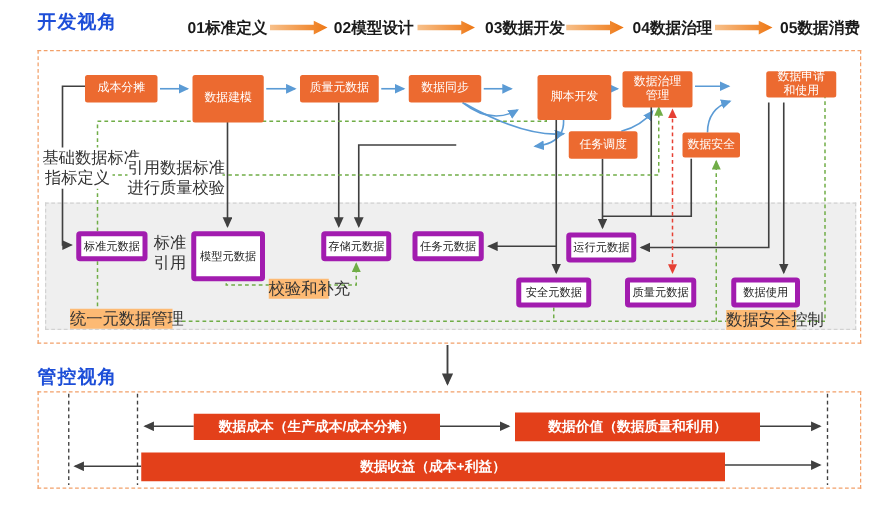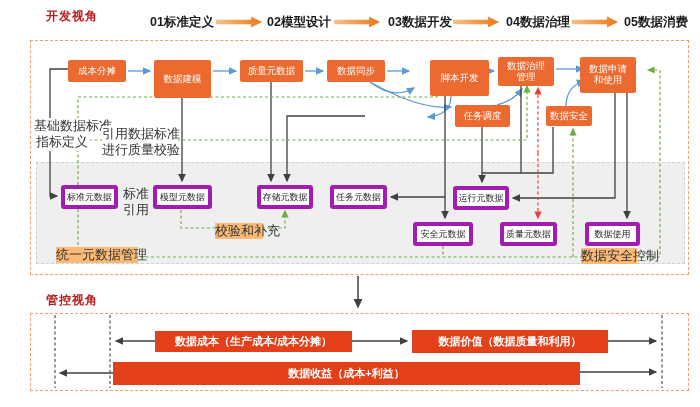--- a/index.html
+++ b/index.html
@@ -4,21 +4,21 @@
 <style>
   html,body{margin:0;padding:0;background:#ffffff;}
   #canvas{position:relative;width:700px;height:407px;background:#ffffff;overflow:hidden;
           font-family:"Liberation Sans","DejaVu Sans",sans-serif;}
   .abs{position:absolute;}
   
   .dev-box{left:30px;top:40px;width:657px;height:233px;border:1px dashed #f2a069;}
   .gov-box{left:30px;top:313px;width:657px;height:76px;border:1px dashed #f2a069;}
   .gray-band{left:36px;top:162px;width:647px;height:100px;background:#efefef;border:1px dashed #d2d2d2;}
   
-  .sec-title{color:#b91c1c;font-size:12px;font-weight:bold;letter-spacing:1px;margin-left:16px;}
+  .sec-title{color:#1d4ed8;font-size:15px;font-weight:bold;letter-spacing:1px;}
   
   .stage{top:13px;height:18px;line-height:18px;font-size:12.5px;font-weight:600;color:#1a1a1a;white-space:nowrap;}
   
   .pbox{background:#ec6a30;border-radius:2px;color:#ffffff;font-size:9.5px;
         display:flex;flex-direction:column;align-items:center;justify-content:center;
         line-height:1.15;text-align:center;white-space:nowrap;}
   
   .mbox{background:#ffffff;border:4px solid #a21caf;border-radius:3px;color:#222222;font-size:9px;
         display:flex;align-items:center;justify-content:center;text-align:center;white-space:nowrap;box-sizing:border-box;}
   
@@ -142,35 +142,35 @@
   <div class="abs pbox" style="left:327px;top:60px;width:58px;height:22px">
       <span>数据同步</span>
     </div>
   <div class="abs pbox" style="left:430px;top:60px;width:59px;height:36px">
       <span>脚本开发</span>
     </div>
   <div class="abs pbox" style="left:498px;top:57px;width:56px;height:29px">
       <span>数据治理</span>
       <span>管理</span>
     </div>
-  <div class="abs pbox" style="left:580px;top:57px;width:56px;height:36px">
+  <div class="abs pbox" style="left:613px;top:57px;width:56px;height:21px">
       <span>数据申请</span>
       <span>和使用</span>
     </div>
   <div class="abs pbox" style="left:455px;top:105px;width:55px;height:22px">
       <span>任务调度</span>
     </div>
   <div class="abs pbox" style="left:546px;top:106px;width:46px;height:20px">
       <span>数据安全</span>
     </div>
 
   <div class="abs mbox" style="left:61px;top:185px;width:57px;height:24px">
       <span>标准元数据</span>
     </div>
-  <div class="abs mbox" style="left:153px;top:185px;width:59px;height:24px">
+  <div class="abs mbox" style="left:153px;top:185px;width:59px;height:40px">
       <span>模型元数据</span>
     </div>
   <div class="abs mbox" style="left:257px;top:185px;width:56px;height:24px">
       <span>存储元数据</span>
     </div>
   <div class="abs mbox" style="left:330px;top:185px;width:57px;height:24px">
       <span>任务元数据</span>
     </div>
   <div class="abs mbox" style="left:453px;top:186px;width:56px;height:24px">
       <span>运行元数据</span>

